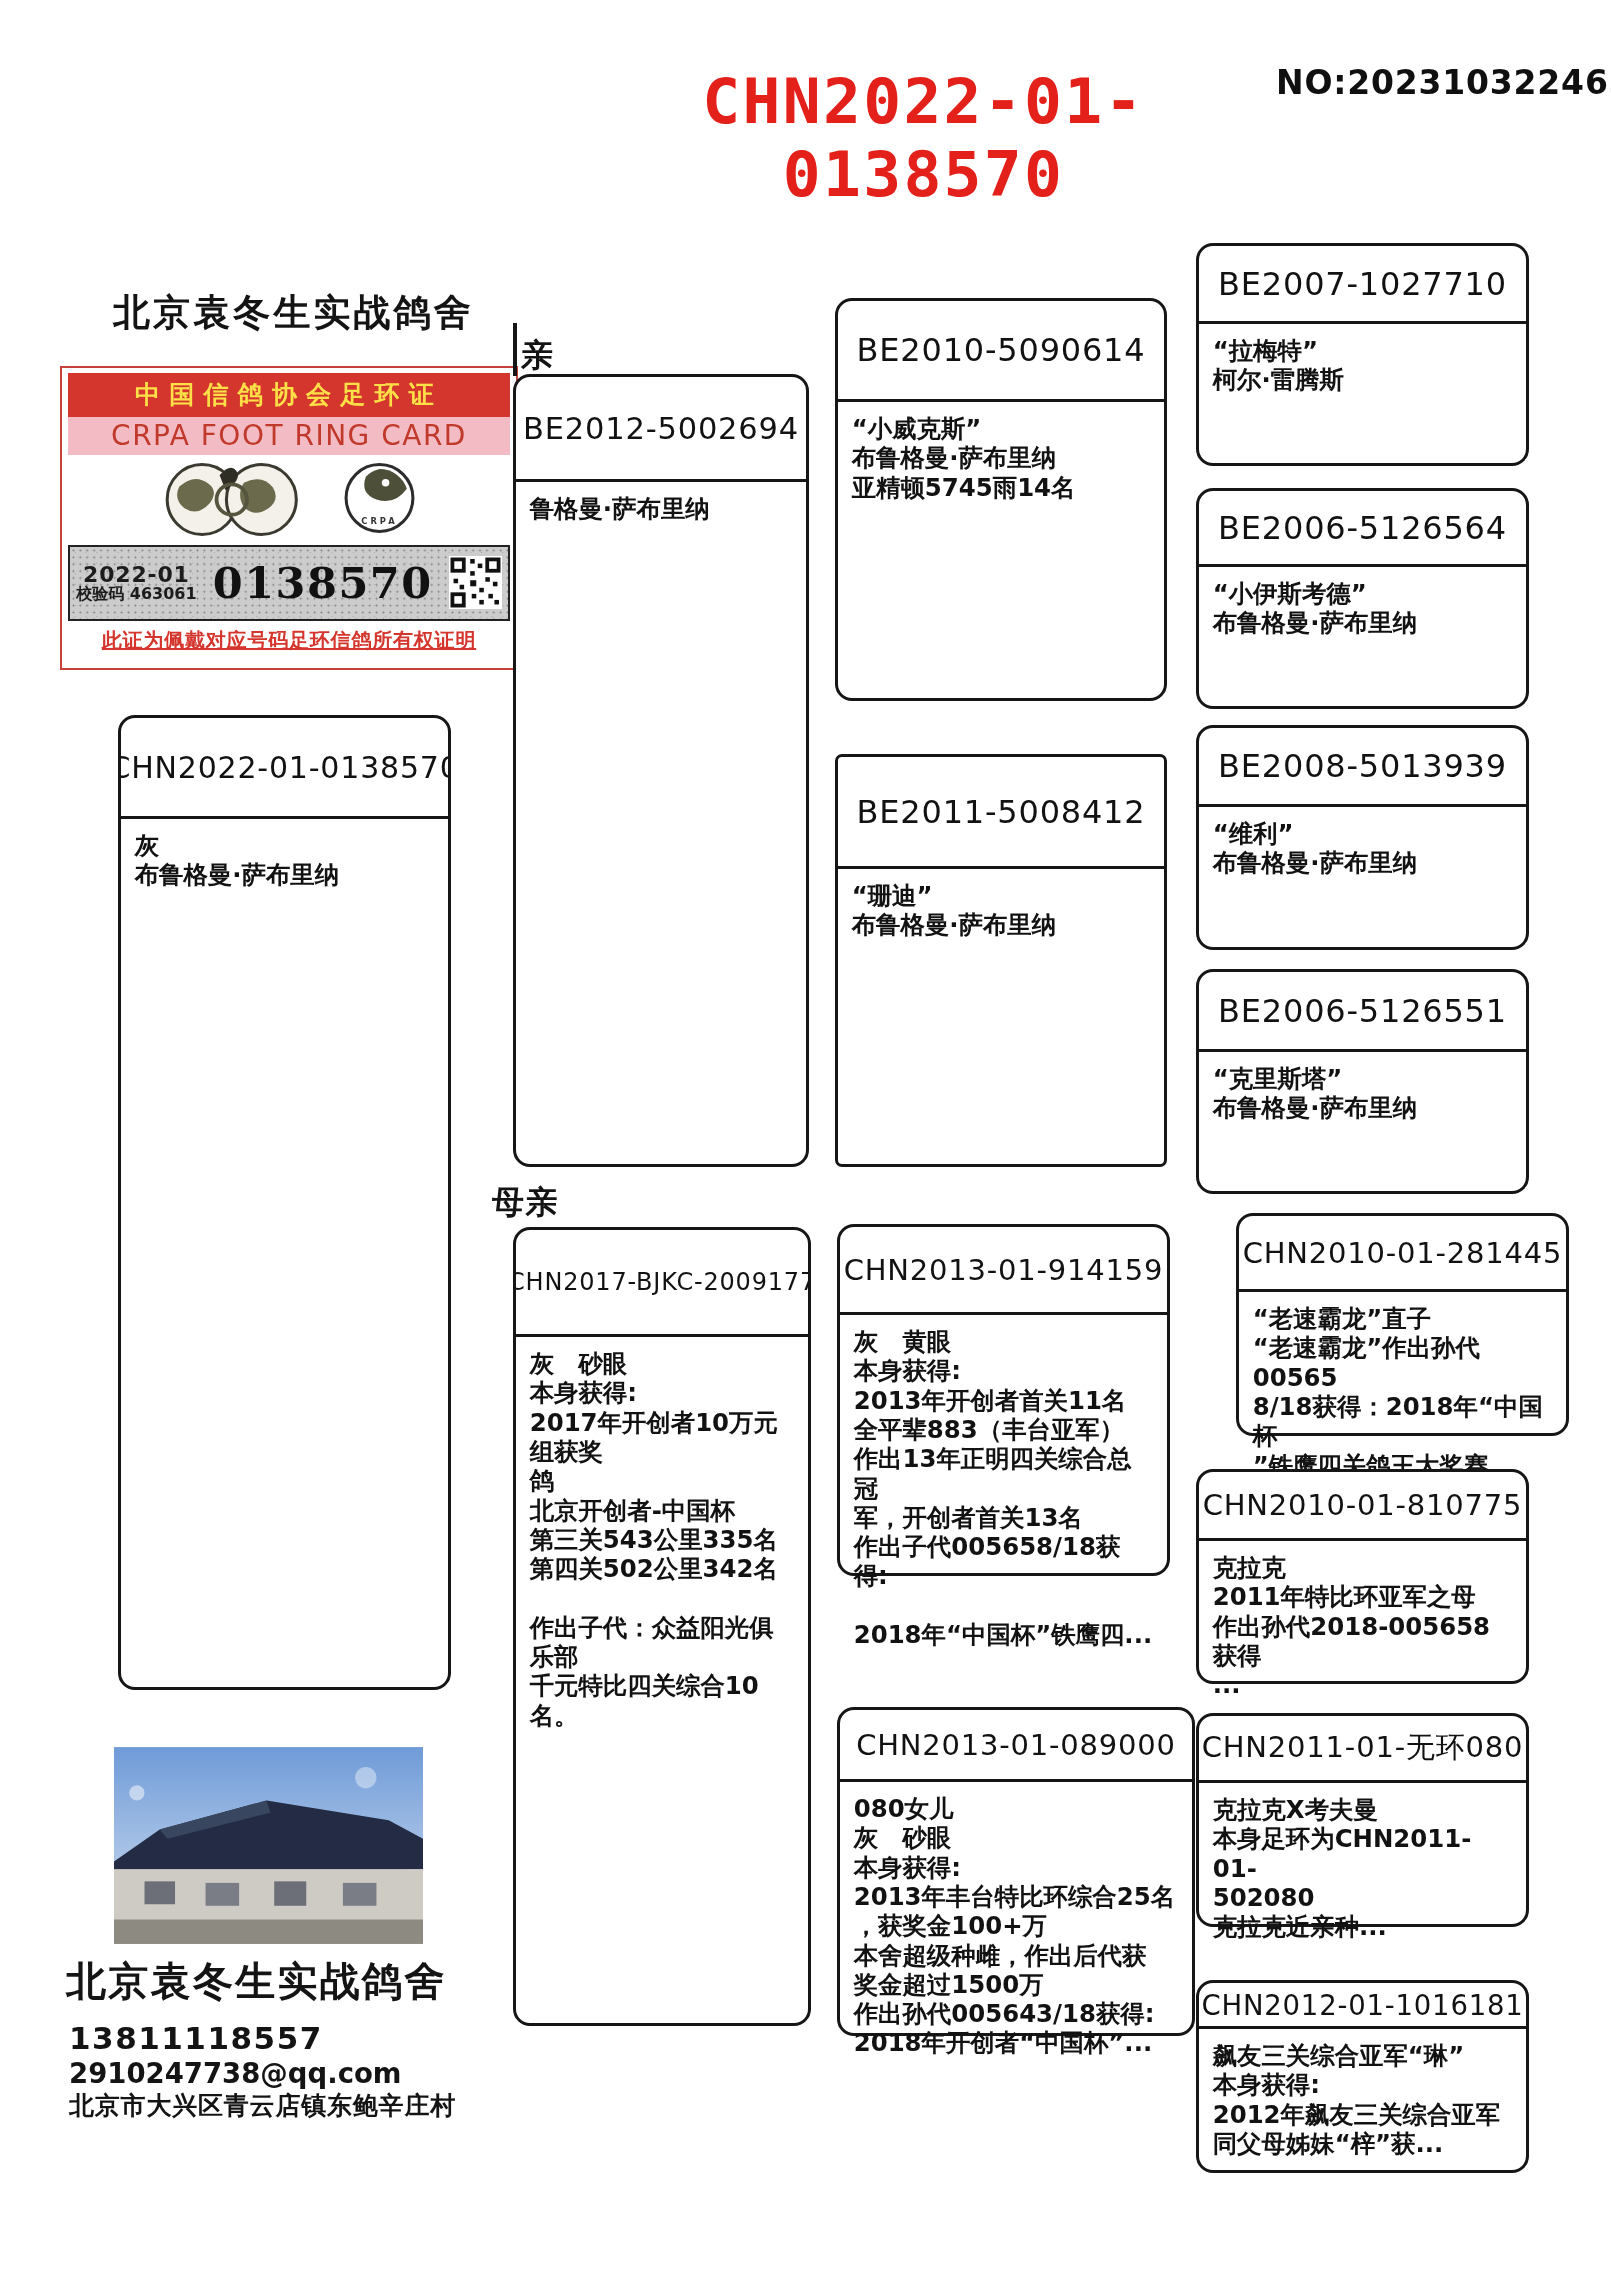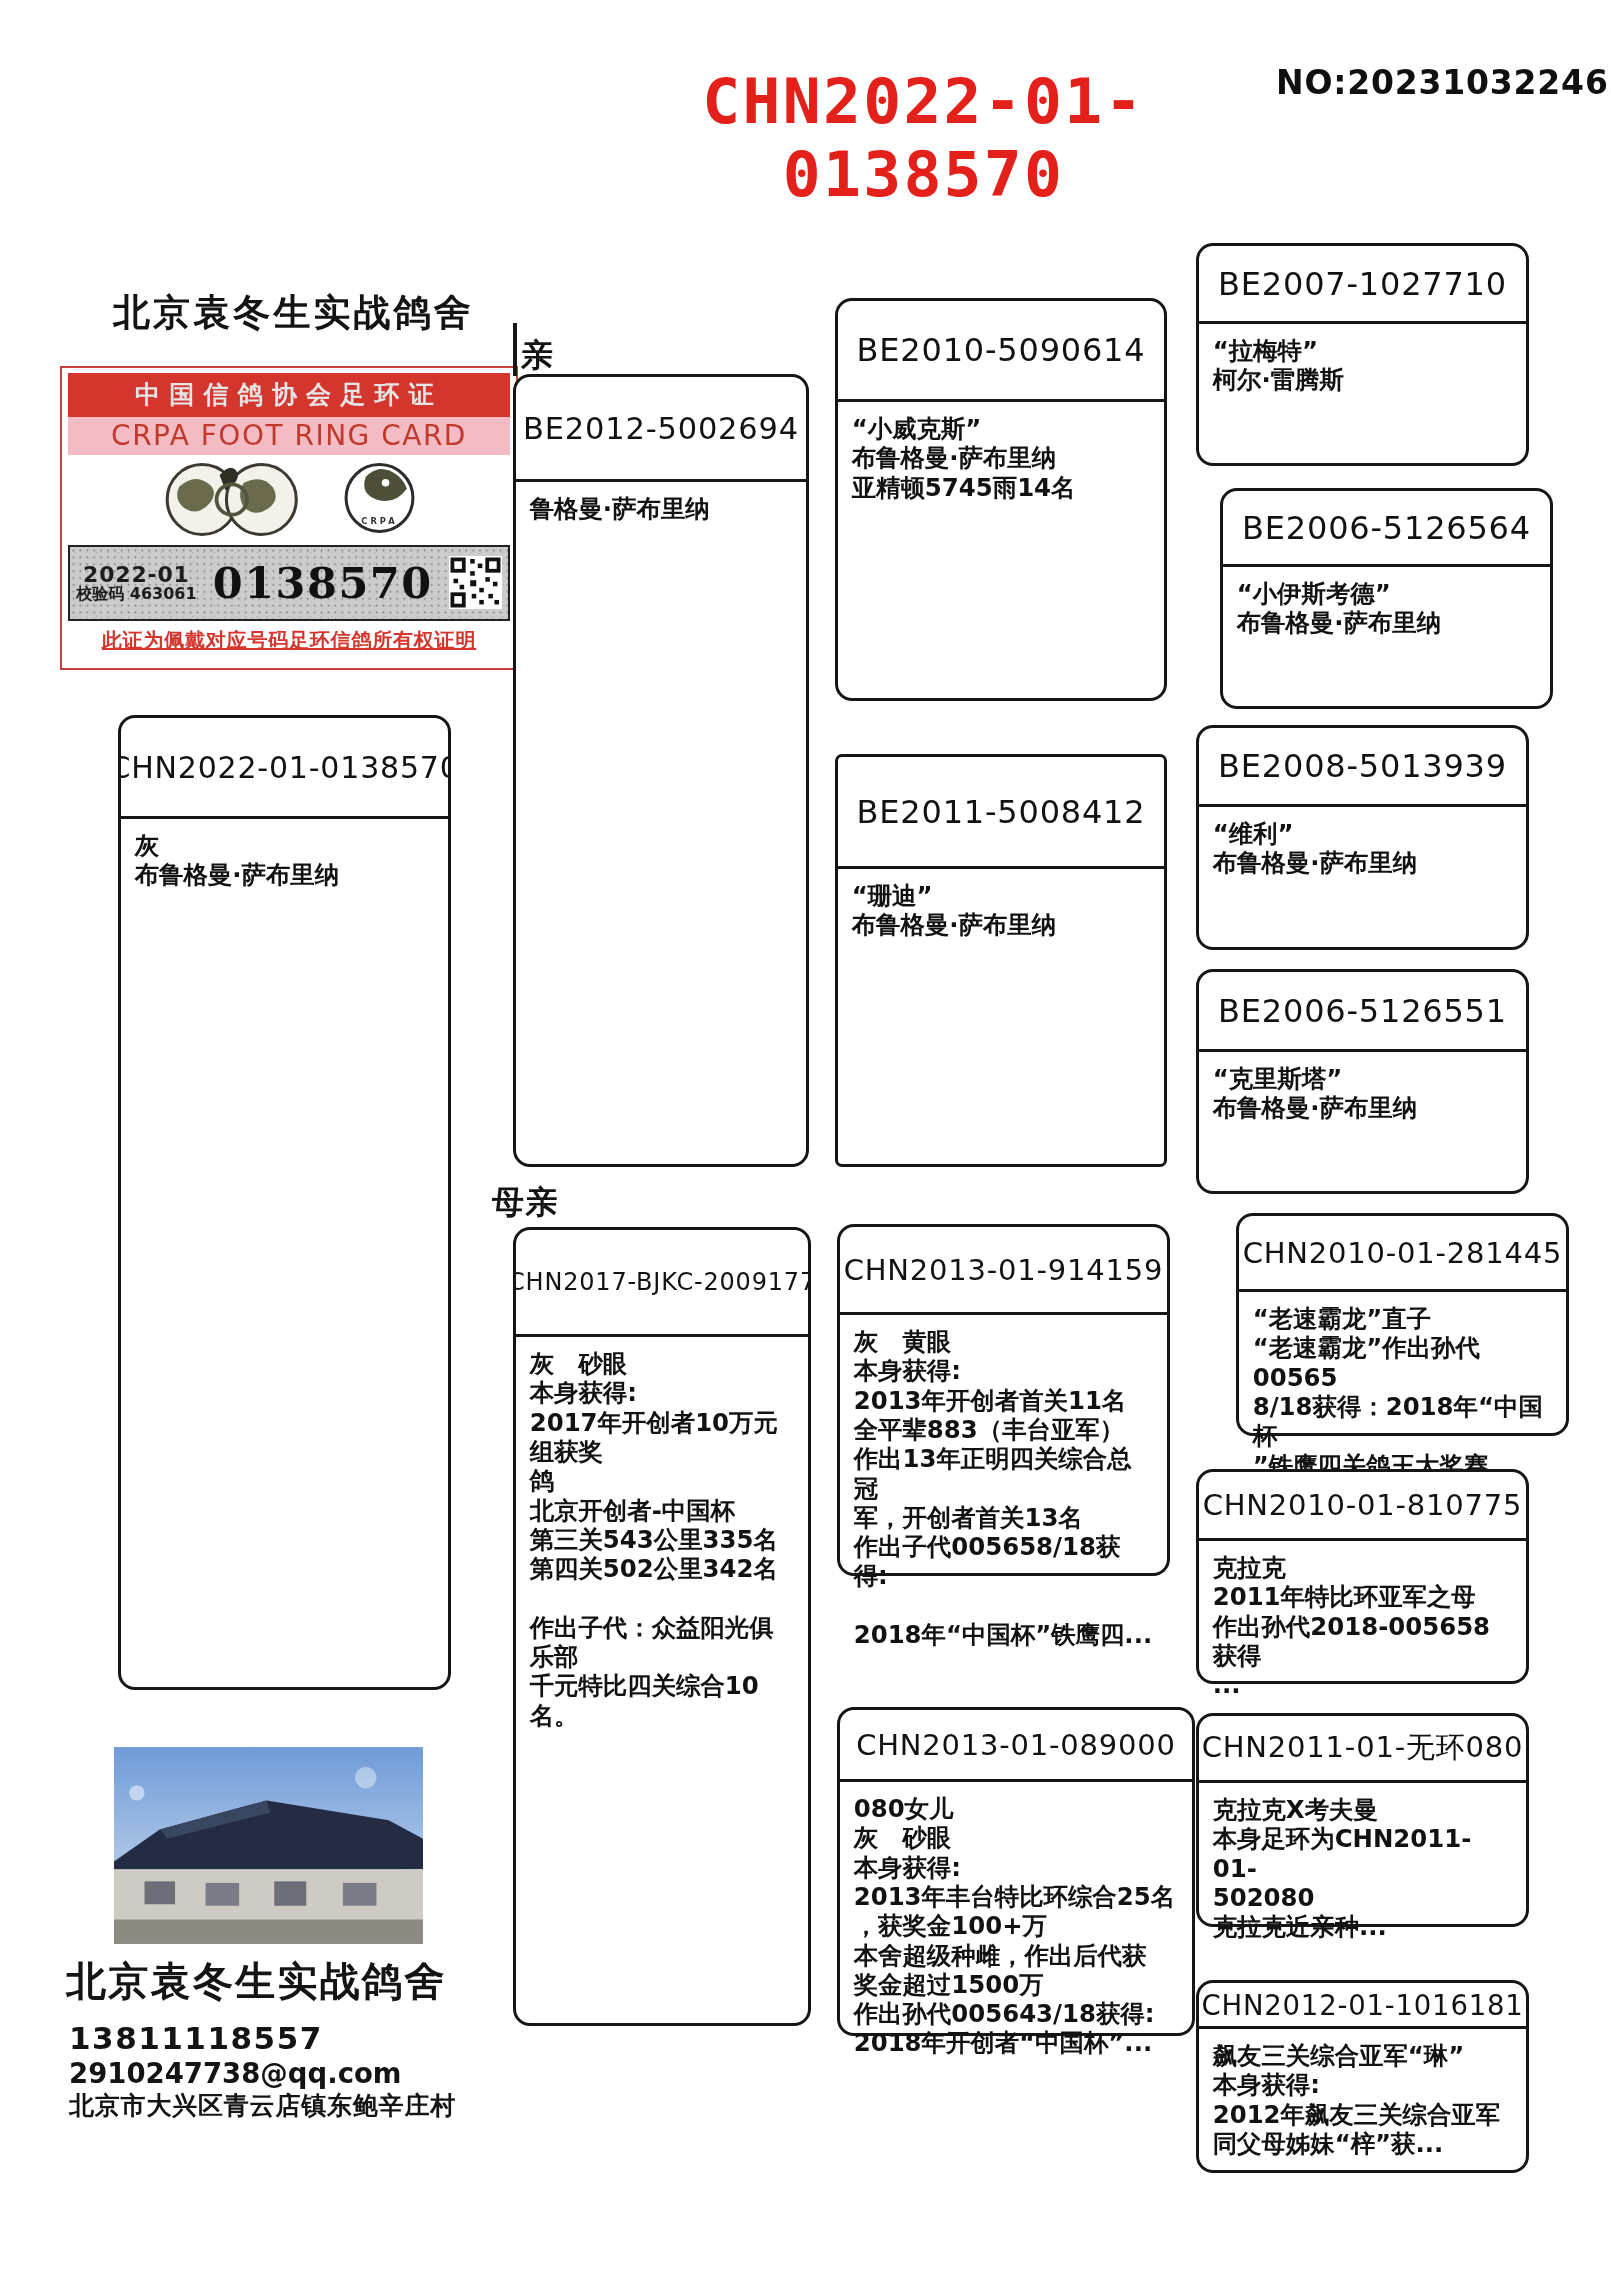--- a/index.html
+++ b/index.html
@@ -24,21 +24,21 @@
   .loft-top {
     left:113px; top:288px; font-size:37px; font-weight:bold; letter-spacing:3.1px;
   }
 
   
   .ring-card {
     left:60px; top:366px; width:458px; height:304px;
     border:2.3px solid #c8403a; background:#fff; padding:4.6px 6.1px;
   }
   .rc-band1 {
-    height:44px; background:#d4352c; color:#e5e5e5; display:flex;
+    height:44px; background:#d4352c; color:#fde047; display:flex;
     align-items:center; justify-content:center;
     font-size:25px; font-weight:bold; letter-spacing:9.2px;
   }
   .rc-band2 {
     height:38px; background:#f3bcc4; color:#c0392b; display:flex;
     align-items:center; justify-content:center;
     font-size:28px; font-weight:normal; letter-spacing:1.5px;
   }
   .rc-emblems {
     height:90px; display:flex; align-items:center; justify-content:center; gap:35px;
@@ -217,21 +217,21 @@
 作出孙代005643/18获得:
 2018年开创者“中国杯”...</div>
 </div>
 
 <div class="pbox" style="left:1196px; top:243px; width:333px; height:223px; --rh:78px; --rs:32px;">
   <div class="ring">BE2007-1027710</div>
   <div class="body">“拉梅特”
 柯尔·雷腾斯</div>
 </div>
 
-<div class="pbox" style="left:1196px; top:488px; width:333px; height:221px;margin-left:24px; --rh:76px; --rs:32px;">
+<div class="pbox" style="left:1196px; top:488px; width:333px; height:221px; --rh:76px; --rs:32px;">
   <div class="ring">BE2006-5126564</div>
   <div class="body">“小伊斯考德”
 布鲁格曼·萨布里纳</div>
 </div>
 
 <div class="pbox" style="left:1196px; top:725px; width:333px; height:225px; --rh:79px; --rs:32px;">
   <div class="ring">BE2008-5013939</div>
   <div class="body">“维利”
 布鲁格曼·萨布里纳</div>
 </div>

